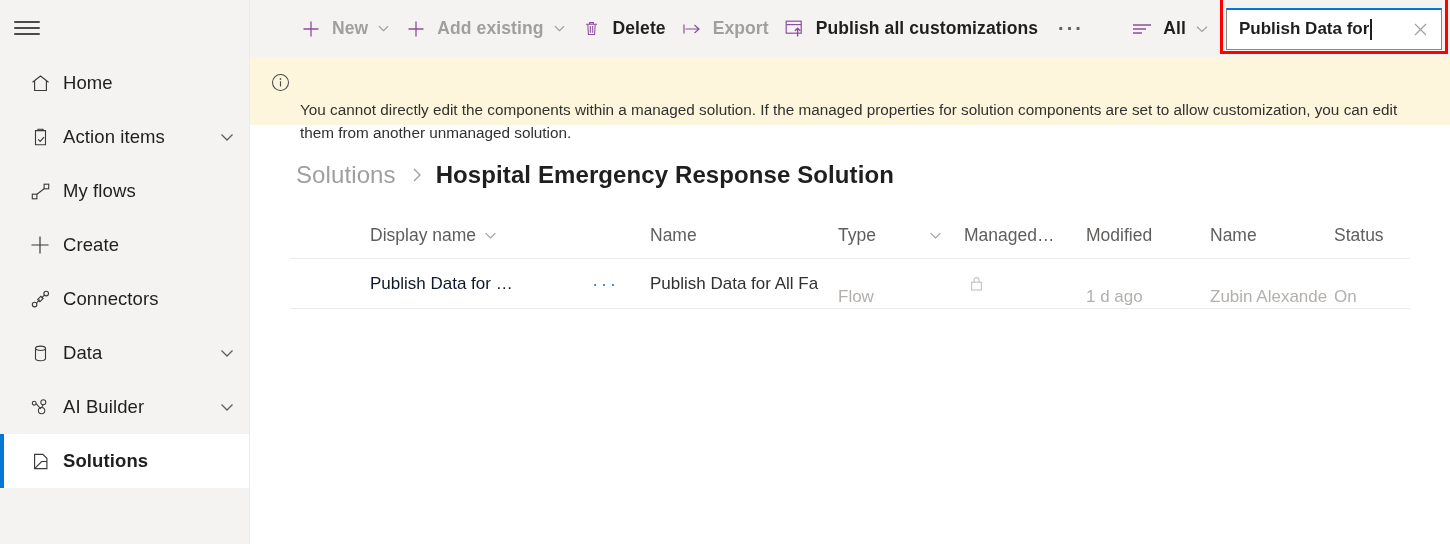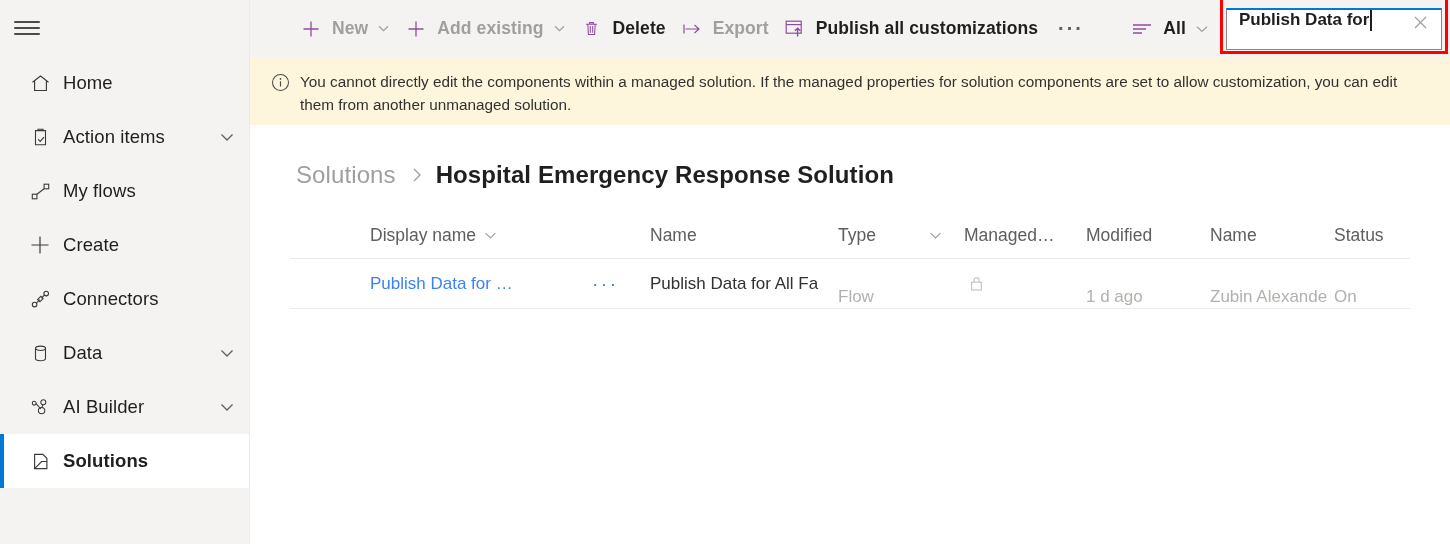--- a/index.html
+++ b/index.html
@@ -156,20 +156,21 @@
     pointer-events: none;
     z-index: 5;
   }
   .searchbox {
     width: 216px;
     height: 42px;
     background: #ffffff;
     border: 1px solid #8a8886;
     border-top: 2px solid #0078d4;
     display: flex;
+    align-items: center;
     padding: 0 8px 0 12px;
     position: relative;
   }
   .searchbox .sval {
     font-size: 17px;
     color: #201f1e;
     white-space: nowrap;
     overflow: hidden;
   }
   .searchbox .caret {
@@ -203,20 +204,21 @@
     display: flex; align-items: center; justify-content: center;
     color: #4a4a48;
     margin-right: 8px;
     margin-top: 0px;
   }
   .notice .ntext {
     font-size: 15.3px;
     color: #323130;
     line-height: 1.52;
     max-width: 1160px;
+    margin-top: 28px;
   }
 
   
   .crumbs {
     display: flex;
     align-items: center;
     padding: 28px 0 0 46px;
     height: 72px;
     flex: 0 0 72px;
   }
@@ -278,21 +280,21 @@
   .col-check { flex: 0 0 36px; }
   .col-display { flex: 0 0 264px; padding-left: 44px; }
   .col-dots { flex: 0 0 60px; }
   .col-name { flex: 0 0 188px; }
   .col-type { flex: 0 0 126px; gap: 45px; }
   .col-managed { flex: 0 0 122px; }
   .col-modified { flex: 0 0 124px; }
   .col-owner { flex: 0 0 124px; }
   .col-status { flex: 0 0 110px; }
 
-  .c-display { color: #3b82f6; }
+  .c-display { color: #0f172a; }
   .c-name { color: #323130; }
   .c-muted { color: #b3b0ad; margin-top: 27px; }
   .row-dots {
     color: #3b82d6;
     font-size: 19px;
     letter-spacing: 2.5px;
     cursor: pointer;
     padding-left: 2px;
   }
   .lock {

